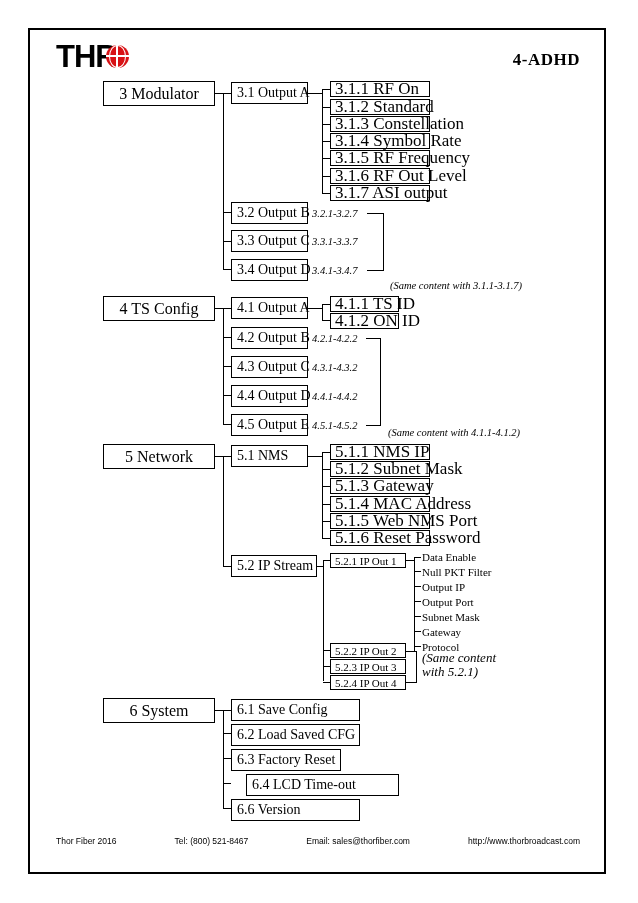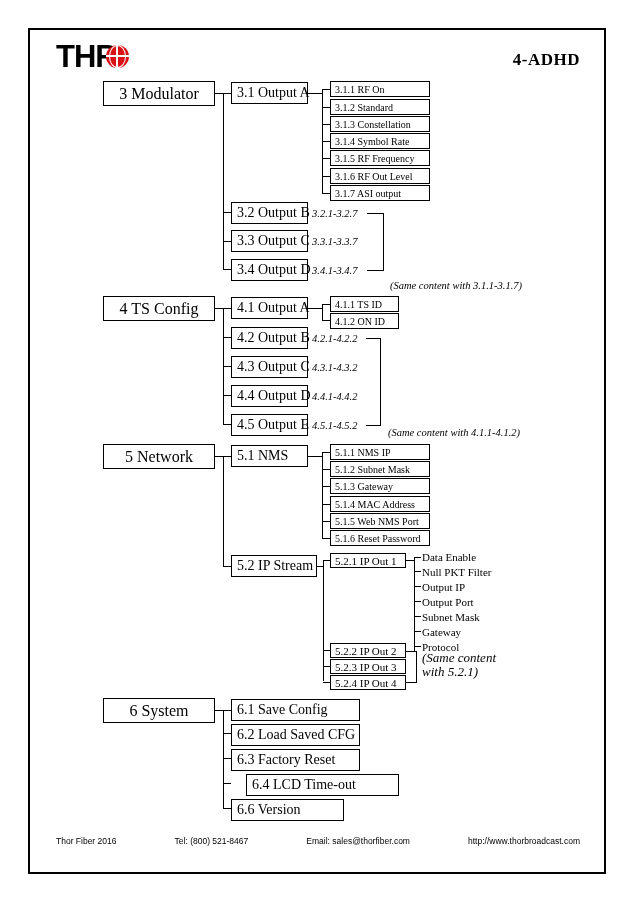--- a/index.html
+++ b/index.html
@@ -81,21 +81,21 @@
     font-size:16px;
     justify-content:center;
     height:25px;
   }
   .lvl2{
     font-size:14px;
     padding-left:5px;
     height:22px;
   }
   .lvl3{
-    font-size:10px;
+    font-size:17px;
     padding-left:4px;
     height:16px;
   }
   .lvl3b{
     font-size:11px;
     padding-left:4px;
     height:15px;
   }
 
   
@@ -307,22 +307,22 @@
 
 <div class="ln h" style="left:215px;top:710px;width:16px;"></div>
 <div class="ln v" style="left:223px;top:710px;height:99px;"></div>
 <div class="ln h" style="left:223px;top:733px;width:8px;"></div>
 <div class="ln h" style="left:223px;top:758px;width:8px;"></div>
 <div class="ln h" style="left:223px;top:783px;width:8px;"></div>
 <div class="ln h" style="left:223px;top:808px;width:8px;"></div>
 
 <div class="box lvl2" style="left:231px;top:699px;width:129px;">6.1 Save Config</div>
 <div class="box lvl2" style="left:231px;top:724px;width:129px;">6.2 Load Saved CFG</div>
-<div class="box lvl2" style="left:231px;top:749px;width:129px;">6.3 Factory Reset</div>
+<div class="box lvl2" style="left:231px;top:749px;width:110px;">6.3 Factory Reset</div>
 <div class="box lvl2" style="left:246px;top:774px;width:153px;">6.4 LCD Time-out</div>
-<div class="box lvl2" style="left:231px;top:799px;width:113px;">6.6 Version</div>
+<div class="box lvl2" style="left:231px;top:799px;width:129px;">6.6 Version</div>
 
 <div id="footer">
   <span>Thor Fiber 2016</span>
   <span>Tel: (800) 521-8467</span>
   <span>Email: sales@thorfiber.com</span>
   <span>http://www.thorbroadcast.com</span>
 </div>
 
 </body></html>

